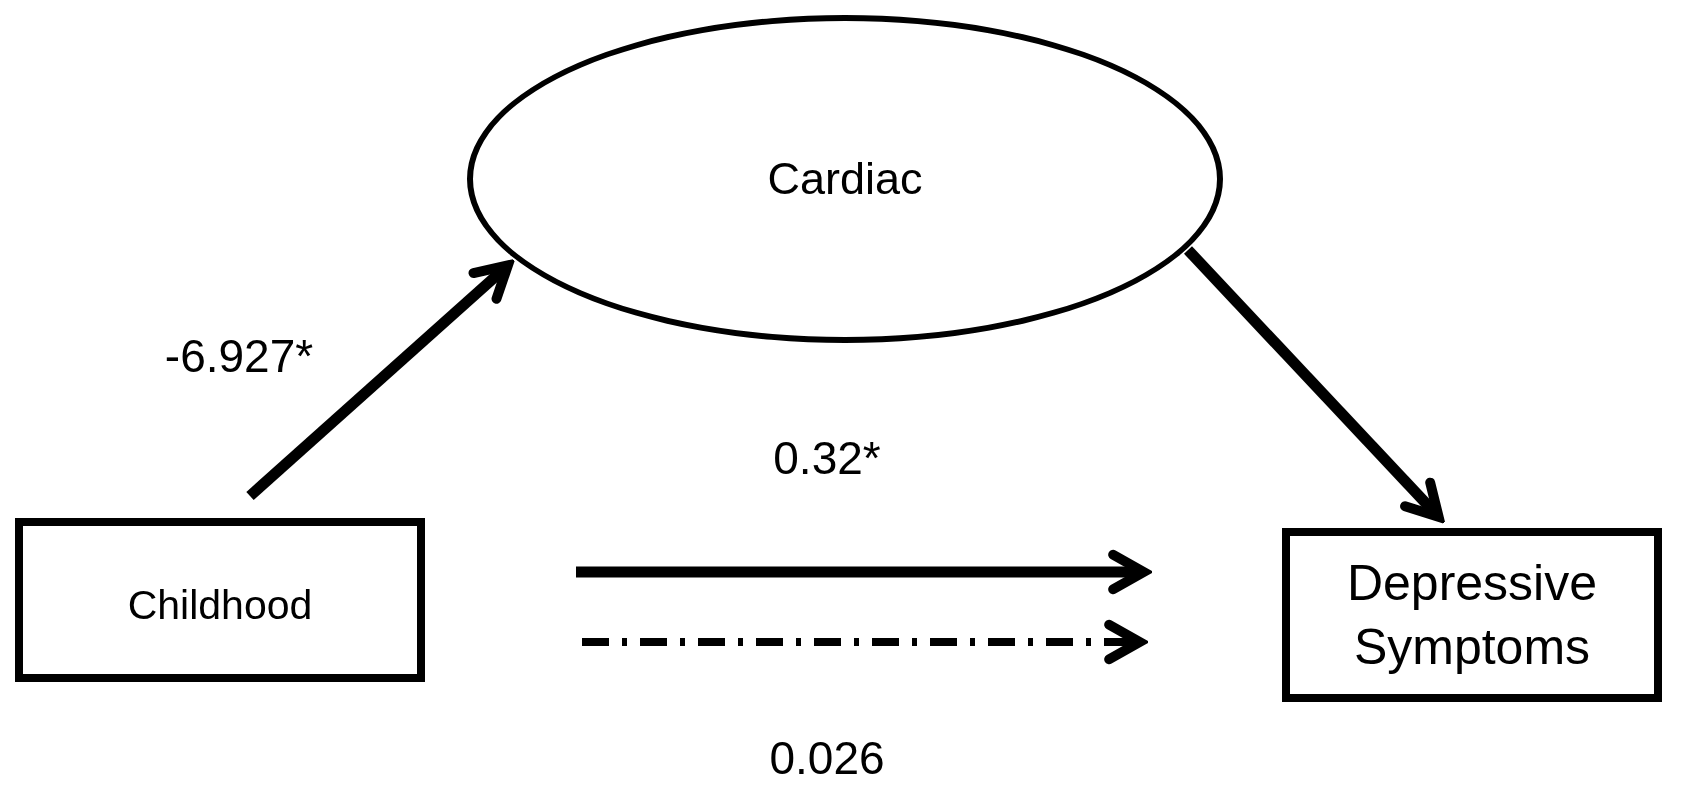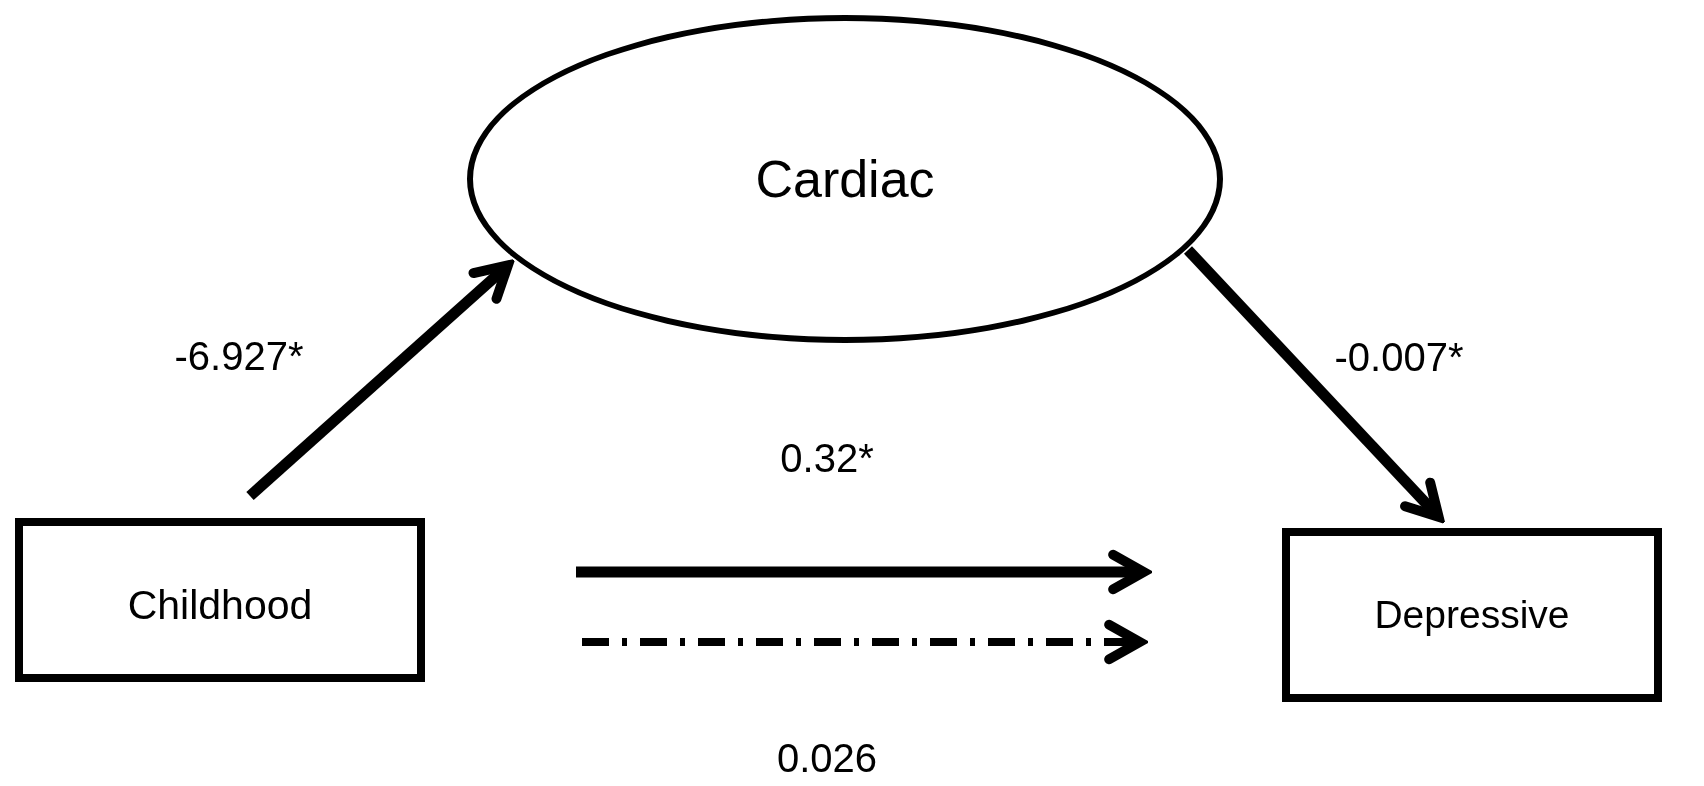--- a/index.html
+++ b/index.html
@@ -32,42 +32,42 @@
     background: #ffffff;
   }
   .node .line {
     display: block;
   }
   #mediator-ellipse {
     left: 467px; top: 15px;
     width: 756px; height: 328px;
     border: 6px solid #000000;
     border-radius: 50%;
-    font-size: 52px;
+    font-size: 45px;
     line-height: 68px;
   }
   #predictor-box {
     left: 15px; top: 518px;
     width: 410px; height: 164px;
     border: 8px solid #000000;
     font-size: 41px;
     line-height: 65px;
     padding-top: 10px;
   }
   #outcome-box {
     left: 1282px; top: 528px;
     width: 380px; height: 174px;
     border: 8px solid #000000;
-    font-size: 39px;
+    font-size: 50px;
     line-height: 64px;
   }
   .coef-label {
     position: absolute;
     transform: translate(-50%, -50%);
-    font-size: 40px;
+    font-size: 46px;
     line-height: 46px;
     white-space: nowrap;
   }
   #label-a      { left: 239px;  top: 356px; }
   #label-b      { left: 1399px; top: 357px; }
   #label-c      { left: 827px;  top: 458px; }
   #label-cprime { left: 827px;  top: 758px; }
 </style>
 </head>
 <body>
@@ -93,23 +93,23 @@
   <div class="node" id="mediator-ellipse">
     <span class="line">Cardiac</span>
   </div>
 
   <div class="node" id="predictor-box">
     <span class="line">Childhood</span>
   </div>
 
   <div class="node" id="outcome-box">
     <span class="line">Depressive</span>
+    <span class="line">Symptoms</span>
   </div>
 
   <div class="coef-label" id="label-a">-6.927*</div>
 
-  <div class="coef-label" id="label-b">-0.007*</div>
 
   <div class="coef-label" id="label-c">0.32*</div>
 
   <div class="coef-label" id="label-cprime">0.026</div>
 
 </div>
 
 </body></html>

